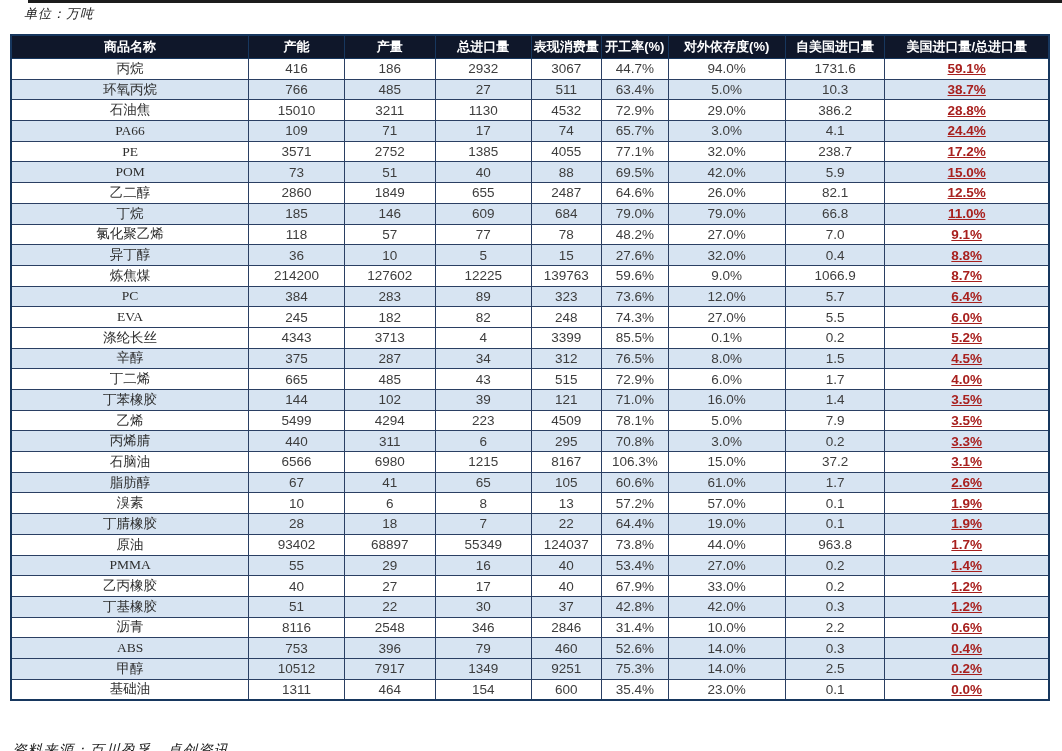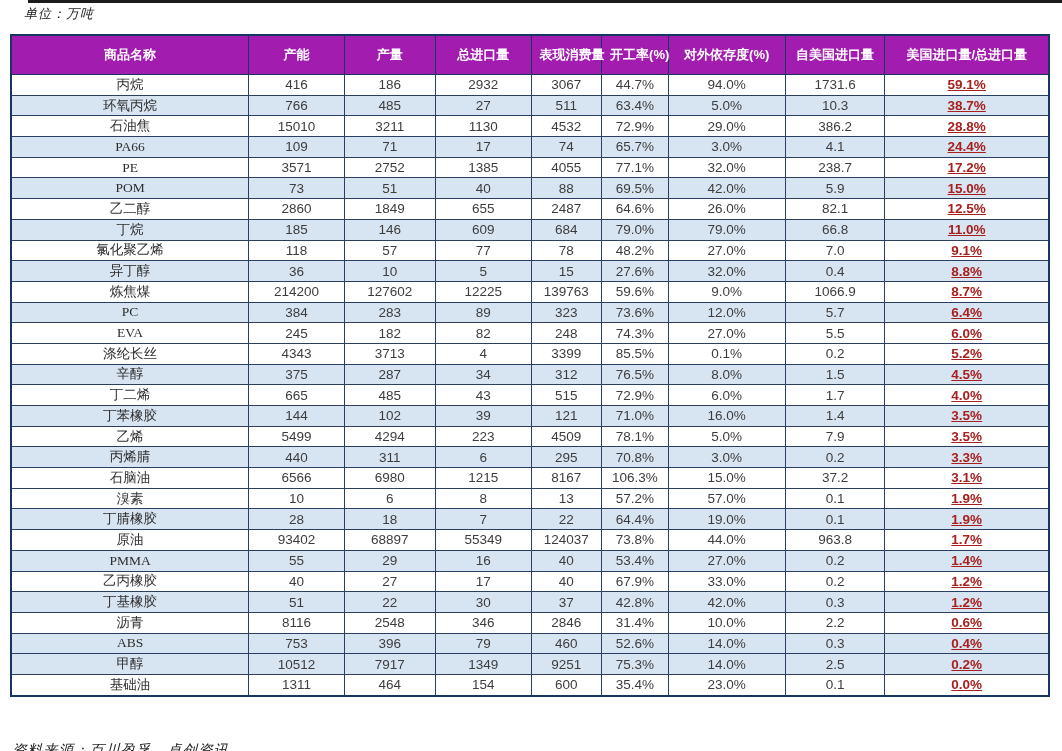--- a/index.html
+++ b/index.html
@@ -33,26 +33,26 @@
   table.data-table {
     position: absolute;
     top: 34px;
     left: 10px;
     width: 1040px;
     border-collapse: collapse;
     table-layout: fixed;
     border: 2px solid #17375e;
   }
   table.data-table th {
-    background: #a21caf;
+    background: #0f172a;
     color: #ffffff;
     font-weight: bold;
     font-size: 13px;
     height: 22px;
-    padding: 8px;
+    padding: 0;
     border: 1px solid #17375e;
     text-align: center;
     white-space: nowrap;
     overflow: visible;
   }
   table.data-table td {
     border: 1px solid #2a3f63;
     height: 19.7px;
     padding: 0;
     text-align: center;
@@ -340,20 +340,31 @@
         <td class="name-cell">石脑油</td>
         <td>6566</td>
         <td>6980</td>
         <td>1215</td>
         <td>8167</td>
         <td>106.3%</td>
         <td>15.0%</td>
         <td>37.2</td>
         <td class="ratio-cell">3.1%</td>
       </tr>
+      <tr class="odd">
+        <td class="name-cell">脂肪醇</td>
+        <td>67</td>
+        <td>41</td>
+        <td>65</td>
+        <td>105</td>
+        <td>60.6%</td>
+        <td>61.0%</td>
+        <td>1.7</td>
+        <td class="ratio-cell">2.6%</td>
+      </tr>
       <tr class="even">
         <td class="name-cell">溴素</td>
         <td>10</td>
         <td>6</td>
         <td>8</td>
         <td>13</td>
         <td>57.2%</td>
         <td>57.0%</td>
         <td>0.1</td>
         <td class="ratio-cell">1.9%</td>

